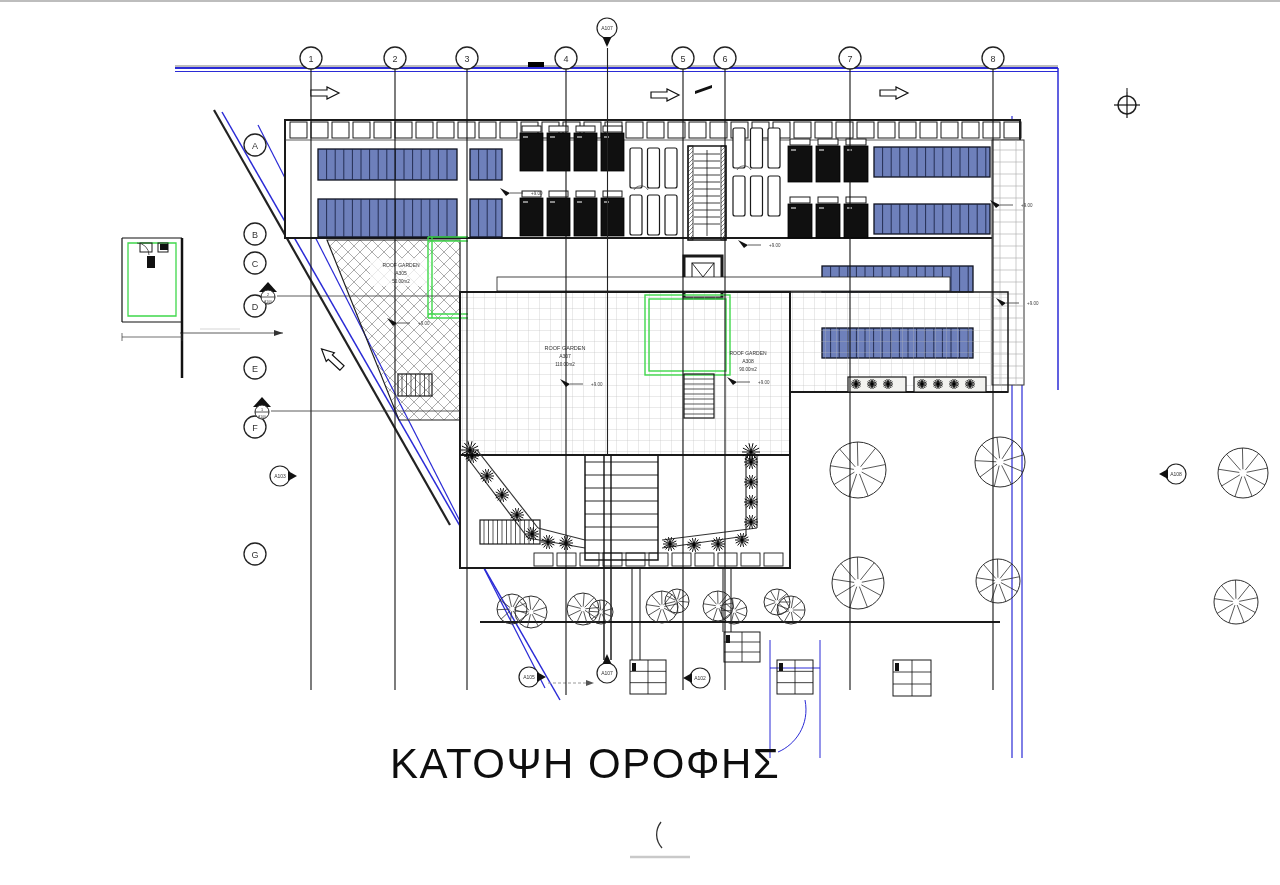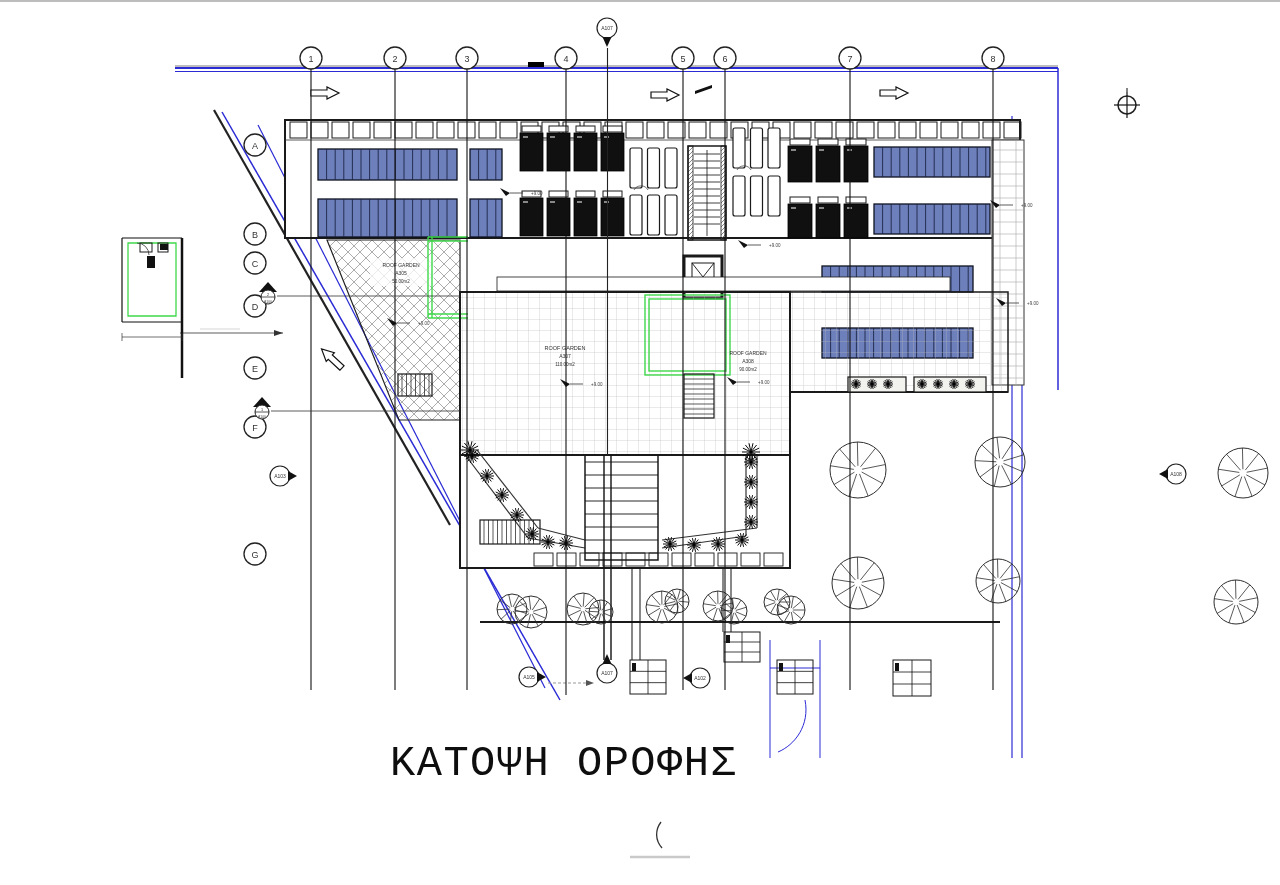--- a/index.html
+++ b/index.html
@@ -1,20 +1,20 @@
 <!DOCTYPE html>
 <html><head>
 <meta charset="utf-8">
 <style>
   html,body{margin:0;padding:0;background:#fff;width:1280px;height:885px;overflow:hidden;
     font-family:"Liberation Sans",sans-serif;position:relative;}
   #frame{position:absolute;left:0;top:0;width:1280px;height:885px;}
   #topedge{position:absolute;left:0;top:0;width:1280px;height:2px;background:#bdbdbd;}
   #title{position:absolute;left:390px;top:740px;width:500px;font-size:42px;letter-spacing:1.5px;
-    color:#0e0e0e;font-family:Liberation Mono, monospace;}
+    color:#0e0e0e;font-family:Liberation Sans, sans-serif;}
   svg text{font-family:"Liberation Sans",sans-serif;}
 </style>
 </head>
 <body>
 
 <div id="topedge"></div>
 <svg id="frame" viewBox="0 0 1280 885">
     <defs>
       <pattern id="xh" width="12" height="12" patternUnits="userSpaceOnUse">
         <path d="M0 12 L12 0 M0 0 L12 12" fill="none" stroke="#8a8a8a" stroke-width="0.7"></path>

